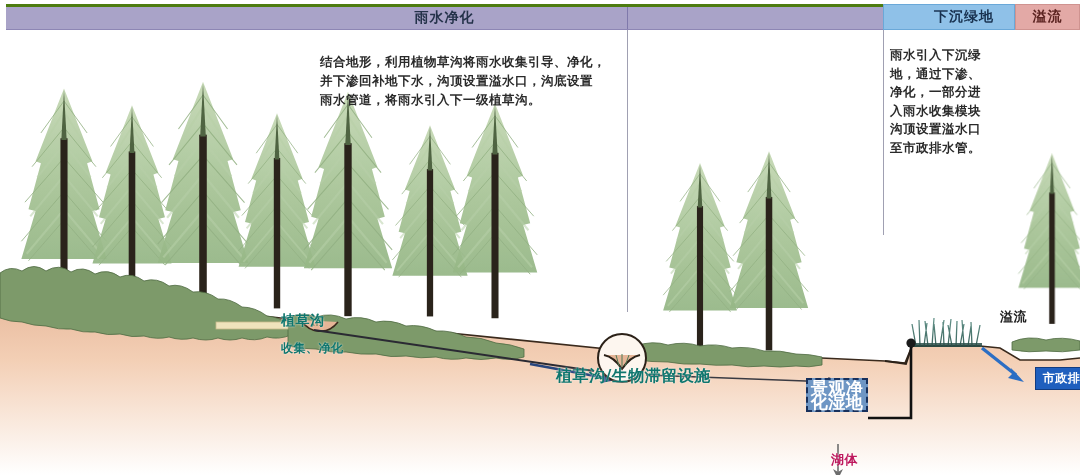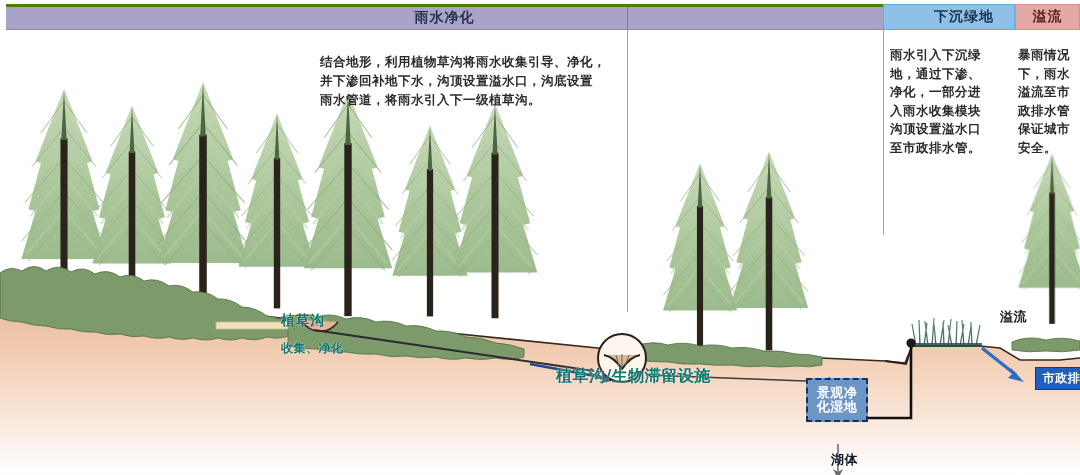--- a/index.html
+++ b/index.html
@@ -32,27 +32,27 @@
   #txt-overflow{left:1018px;top:46px;width:58px;line-height:18.5px;}
   #scene{position:absolute;left:0;top:30px;width:1080px;height:445px;}
 
   
   .lab{position:absolute;color:#0f766e;font-weight:700;letter-spacing:.5px;
        text-shadow:0 0 2px rgba(255,255,255,.85);}
   #lab-swale{left:281px;top:312px;font-size:14px;}
   #lab-collect{left:281px;top:340px;font-size:12px;}
   #lab-bio{left:556px;top:366px;font-size:16px;}
   #lab-spill{left:1000px;top:308px;font-size:13px;color:#1d1d1d;}
-  #lab-lake{left:831px;top:451px;font-size:13px;color:#0f172a;}
+  #lab-lake{left:831px;top:451px;font-size:13px;color:#be185d;}
 
   
   .cbox{position:absolute;box-sizing:border-box;display:flex;align-items:center;
         justify-content:center;text-align:center;color:#fff;font-weight:700;}
-  #box-wetland{left:806px;top:378px;width:62px;height:44px;
-        background:#6e96c4;border:2px dashed #17305c;font-size:13px;line-height:14px;
+  #box-wetland{left:806px;top:378px;width:62px;height:34px;
+        background:#6e96c4;border:2px dashed #17305c;font-size:17px;line-height:14px;
         letter-spacing:.5px;}
   #box-pipe{left:997px;top:367px;width:78px;height:23px;
         background:#1f5fbe;border:1px solid #123c80;font-size:12px;letter-spacing:.5px;margin-left:38px;}
 </style>
 </head>
 <body>
 
 <div id="stage">
 
   <svg id="scene" viewBox="0 0 1080 445" preserveAspectRatio="none">
@@ -209,26 +209,20 @@
 
   <div class="txt" id="txt-main">结合地形，利用植物草沟将雨水收集引导、净化，
 并下渗回补地下水，沟顶设置溢水口，沟底设置
 雨水管道，将雨水引入下一级植草沟。</div>
   <div class="txt" id="txt-sunken">雨水引入下沉绿
 地，通过下渗、
 净化，一部分进
 入雨水收集模块
 沟顶设置溢水口
 至市政排水管。</div>
-  <div class="txt" id="txt-overflow">暴雨情况
-下，雨水
-溢流至市
-政排水管
-保证城市
-安全。</div>
 
   <div class="lab" id="lab-swale">植草沟</div>
   <div class="lab" id="lab-collect">收集、净化</div>
   <div class="lab" id="lab-bio">植草沟/生物滞留设施</div>
   <div class="lab" id="lab-spill">溢流</div>
   <div class="lab" id="lab-lake">湖体</div>
 
   <div class="cbox" id="box-wetland" style="white-space:pre-line">景观净
 化湿地</div>
   <div class="cbox" id="box-pipe">市政排水管</div>

